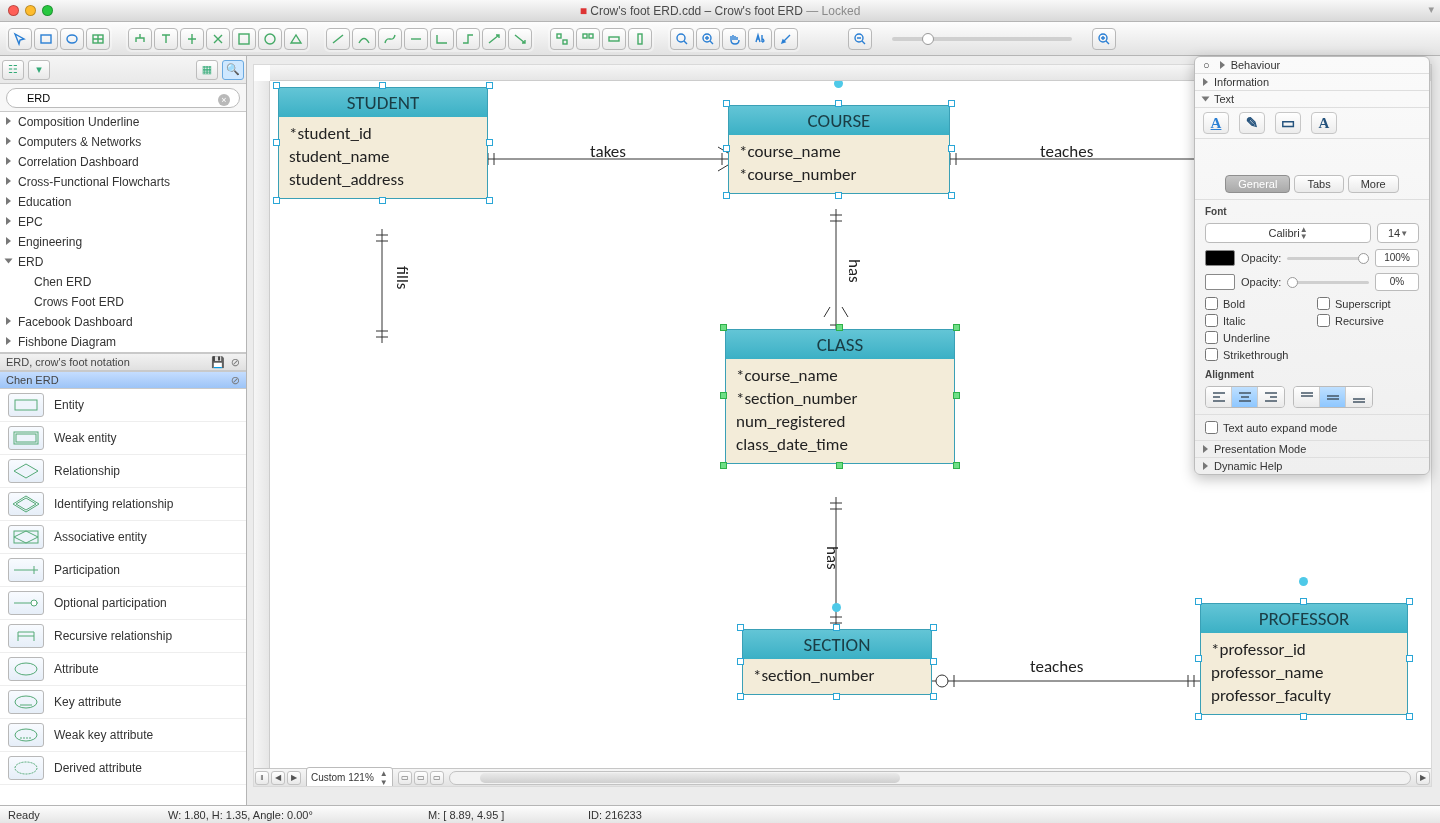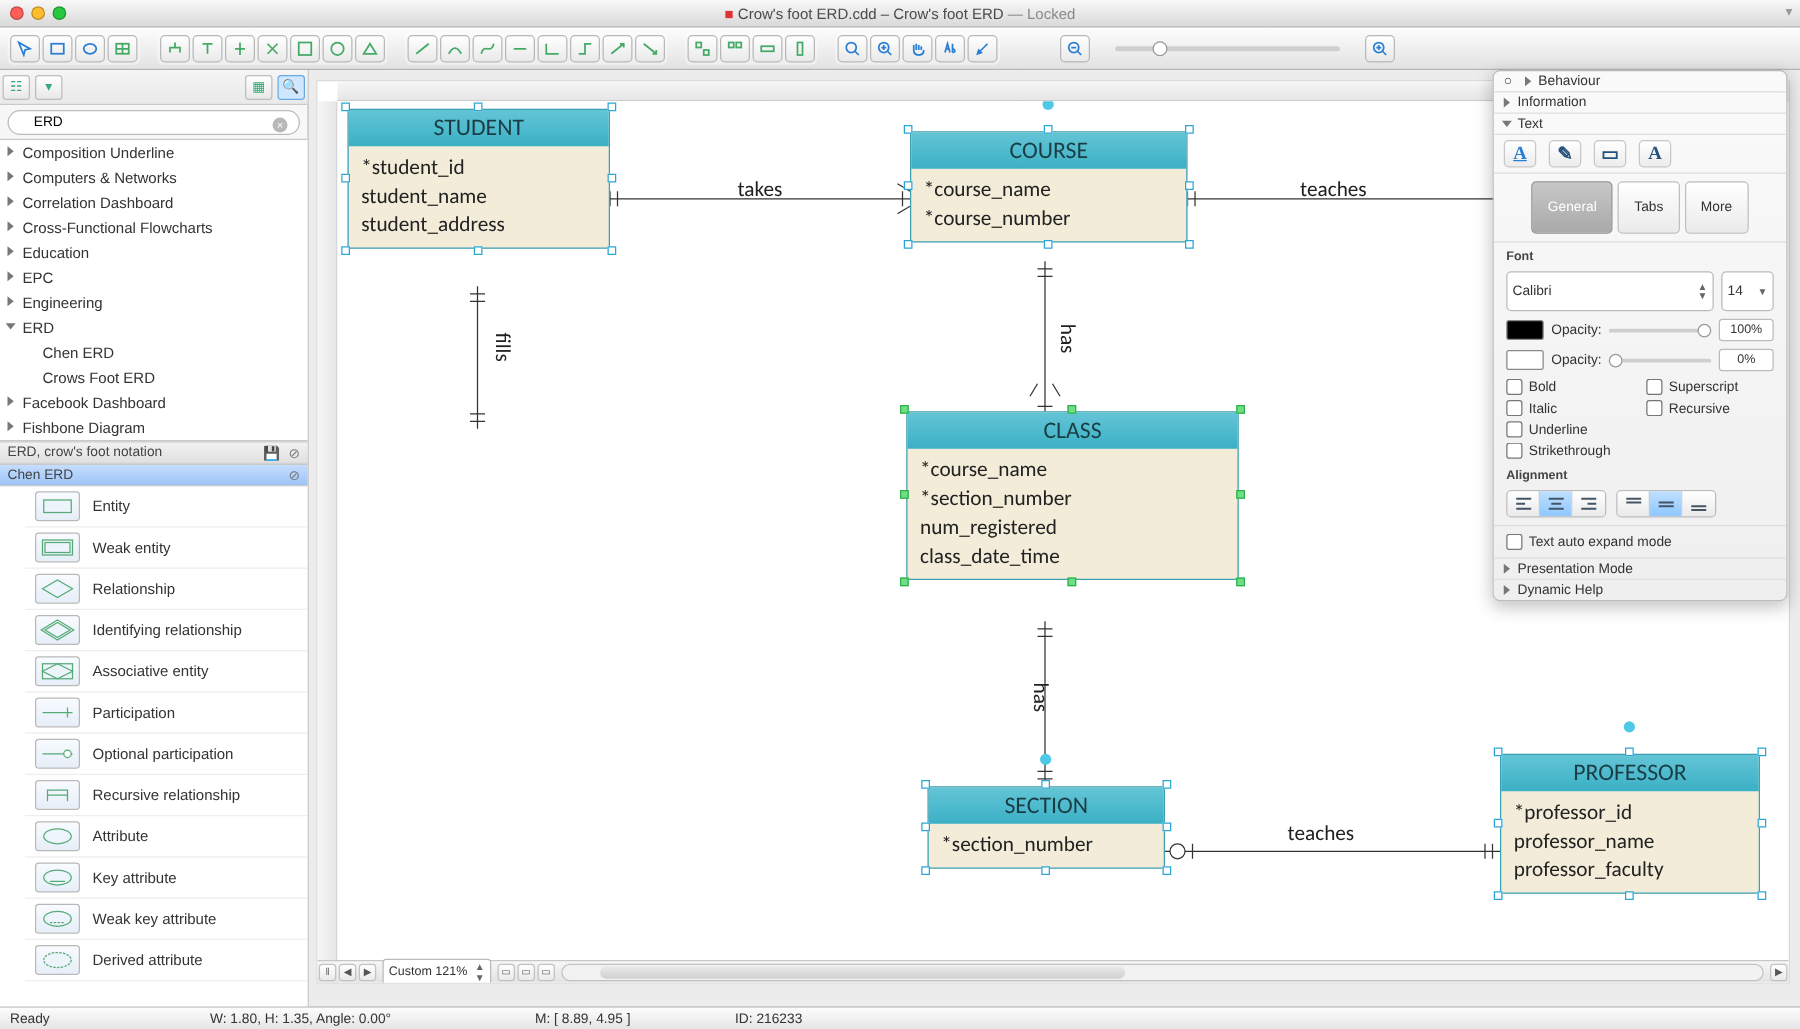--- a/index.html
+++ b/index.html
@@ -35,21 +35,21 @@
   .tree{flex:0 0 auto;overflow:auto;border-bottom:1px solid #c9c9c9;background:#fff;font-size:12px;}
   .tree-item{padding:3px 6px 3px 18px;position:relative;cursor:default;}
   .tree-item.child{padding-left:34px;}
   .tree-item::before{content:"";position:absolute;left:6px;top:5px;width:0;height:0;border-top:4px solid transparent;border-bottom:4px solid transparent;border-left:5px solid #777;}
   .tree-item.open::before{transform:rotate(90deg);}
   .tree-item.noarrow::before{display:none;}
   .section-head{height:18px;background:linear-gradient(#f2f2f2,#e0e0e0);border-top:1px solid #c9c9c9;border-bottom:1px solid #c9c9c9;font-size:11px;color:#444;padding:2px 6px;position:relative;display:flex;align-items:center;justify-content:space-between;}
   .section-head .icons{display:flex;gap:6px;color:#777;}
   .section-head.selected{background:linear-gradient(#c5ddff,#9dc4f7);}
   .stencil-list{flex:1;overflow:auto;background:#fff;}
-  .stencil-item{display:flex;align-items:center;gap:10px;padding:4px 8px;border-bottom:1px solid #eee;font-size:12px;margin-left:20px;}
+  .stencil-item{display:flex;align-items:center;gap:10px;padding:4px 8px;border-bottom:1px solid #eee;font-size:12px;}
   .stencil-thumb{width:36px;height:24px;border:1px solid #b8b8b8;border-radius:3px;background:linear-gradient(#f8fbff,#e6eef8);display:flex;align-items:center;justify-content:center;}
   .stencil-thumb svg{width:28px;height:18px;}
   
   .canvas-wrap{flex:1;position:relative;background:#ececec;}
   .canvas{position:absolute;inset:0 0 18px 0;background:#fff;margin:8px 8px 0 6px;overflow:hidden;border:1px solid #d9d9d9;}
   .ruler-h{position:absolute;top:0;left:16px;right:0;height:16px;background:linear-gradient(#f6f6f6,#e6e6e6);border-bottom:1px solid #ccc;}
   .ruler-v{position:absolute;top:16px;left:0;width:16px;bottom:0;background:linear-gradient(90deg,#f6f6f6,#e6e6e6);border-right:1px solid #ccc;}
   .page{position:absolute;top:16px;left:16px;right:0;bottom:0;background:#fff;overflow:hidden;}
   .entity{position:absolute;border:1.5px solid #3aa0b6;background:#f3ecd9;font-family:Calibri,Arial,sans-serif;}
   .entity .hdr{background:linear-gradient(#63c5d6,#3bb0c5);text-align:center;font-size:19px;padding:3px 0;color:#1a3d45;font-weight:500;}
@@ -65,25 +65,25 @@
   .edge-label.vert{writing-mode:vertical-rl;}
   svg.connectors{position:absolute;inset:0;width:100%;height:100%;}
   
   .inspector{position:absolute;top:0;right:10px;width:236px;background:linear-gradient(#fafafa,#efefef);border:1px solid #bcbcbc;border-radius:6px;box-shadow:0 4px 14px rgba(0,0,0,.25);font-size:11px;z-index:30;}
   .insp-row{padding:2px 8px;border-bottom:1px solid #dedede;display:flex;align-items:center;gap:6px;}
   .disc{width:0;height:0;border-top:4px solid transparent;border-bottom:4px solid transparent;border-left:5px solid #777;}
   .disc.open{transform:rotate(90deg);}
   .insp-tool-row{display:flex;gap:10px;padding:4px 8px;border-bottom:1px solid #dedede;}
   .insp-tool{width:26px;height:22px;border:1px solid #c7c7c7;border-radius:4px;background:linear-gradient(#fff,#ececec);display:flex;align-items:center;justify-content:center;font-weight:bold;color:#25537d;font-family:Georgia,serif;font-size:15px;}
   .tabs{display:flex;justify-content:center;gap:4px;padding:6px 0;border-bottom:1px solid #dedede;}
-  .tab{padding:14px 12px;border:1px solid #bfbfbf;border-radius:4px;background:linear-gradient(#fff,#eaeaea);font-size:11px;}
+  .tab{padding:2px 12px;border:1px solid #bfbfbf;border-radius:4px;background:linear-gradient(#fff,#eaeaea);font-size:11px;margin-top:30px;}
   .tab.active{background:linear-gradient(#c7c7c7,#a9a9a9);color:#fff;border-color:#8f8f8f;}
   .insp-section{padding:6px 10px;border-bottom:1px solid #dedede;}
   .insp-label{font-weight:bold;font-size:10px;color:#444;}
-  .select{flex:1;height:32px;border:1px solid #bbb;border-radius:4px;background:#fff;padding:0 4px;font-size:11px;display:flex;align-items:center;justify-content:space-between;}
+  .select{flex:1;height:20px;border:1px solid #bbb;border-radius:4px;background:#fff;padding:0 4px;font-size:11px;display:flex;align-items:center;justify-content:center;}
   .select .arrows{font-size:8px;color:#666;line-height:7px;}
   .field-row{display:flex;align-items:center;gap:6px;margin-top:6px;}
   .swatch{width:30px;height:16px;border:1px solid #888;border-radius:2px;}
   .slider{flex:1;height:3px;background:#cfcfcf;border-radius:2px;position:relative;}
   .slider .thumb{width:11px;height:11px;border-radius:50%;background:#fff;border:1px solid #999;position:absolute;top:-4px;}
   .pct{width:44px;height:18px;border:1px solid #bbb;border-radius:3px;background:#fff;font-size:10px;text-align:center;line-height:16px;}
   .chk-grid{display:grid;grid-template-columns:1fr 1fr;gap:4px 10px;margin-top:6px;}
   .chk{display:flex;align-items:center;gap:5px;font-size:11px;}
   .chk input{margin:0;}
   .align-row{display:flex;gap:8px;margin-top:6px;}
@@ -531,21 +531,21 @@
               <div class="handle h-tl"></div>
               <div class="handle h-tm"></div>
               <div class="handle h-tr"></div>
               <div class="handle h-ml"></div>
               <div class="handle h-mr"></div>
               <div class="handle h-bl"></div>
               <div class="handle h-bm"></div>
               <div class="handle h-br"></div>
             </div>
           </div>
-        <div id="ent-class" class="entity" style="left:455px;top:248px;width:266px;">
+        <div id="ent-class" class="entity" style="left:455px;top:248px;width:230px;">
             <div class="hdr">CLASS</div>
             <div class="body">
               <div>*course_name</div>
               <div>*section_number</div>
               <div>num_registered</div>
               <div>class_date_time</div>
             </div>
             <div class="sel-handles">
               <div class="handle g h-tl"></div>
               <div class="handle g h-tm"></div>

